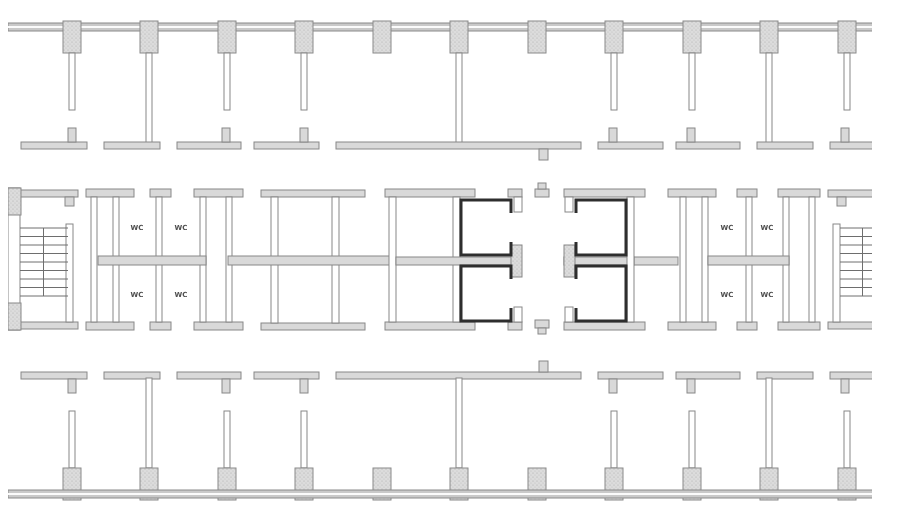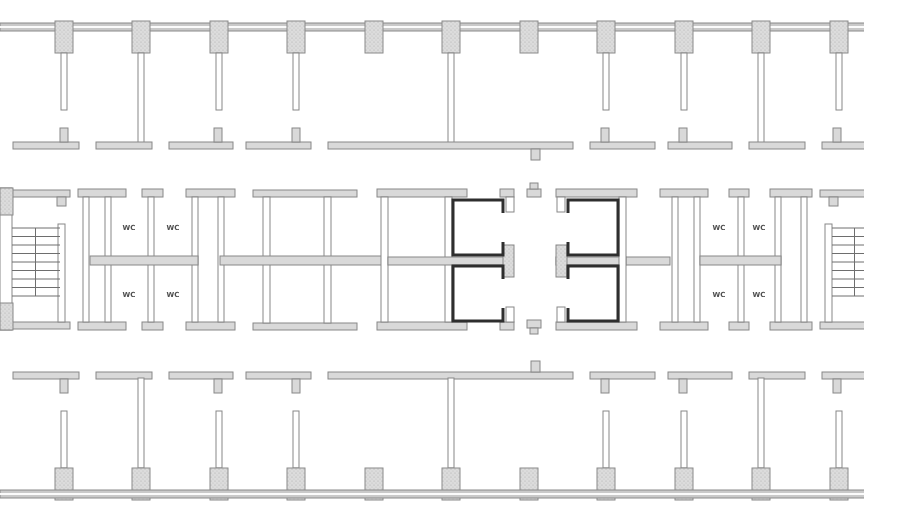--- a/index.html
+++ b/index.html
@@ -1,17 +1,17 @@
 <!DOCTYPE html>
 <html><head>
 <meta charset="utf-8">
 <style>
   html,body { margin:0; padding:0; background:#ffffff; }
   .stage { width:864px; height:530px; background:#ffffff; position:relative; overflow:hidden;
-           font-family:"DejaVu Sans", sans-serif; }
+           font-family:"DejaVu Sans", sans-serif;margin-left:8px; }
   svg { display:block; }
   .facade { fill:#c9c9c9; stroke:#8a8a8a; stroke-width:1; }
   .facline { stroke:#fbfbfb; stroke-width:2; }
   .bar  { fill:#d9d9d9; stroke:#878787; stroke-width:1; }
   .wall { fill:#ffffff; stroke:#878787; stroke-width:1; }
   .tread { stroke:#6e6e6e; stroke-width:1; }
   .shaft { fill:none; stroke-width:3; stroke-linejoin:miter; }
   .lab { font:bold 7px "DejaVu Sans", sans-serif; fill:#4f4f4f; text-anchor:middle; }
 </style>
 </head>

